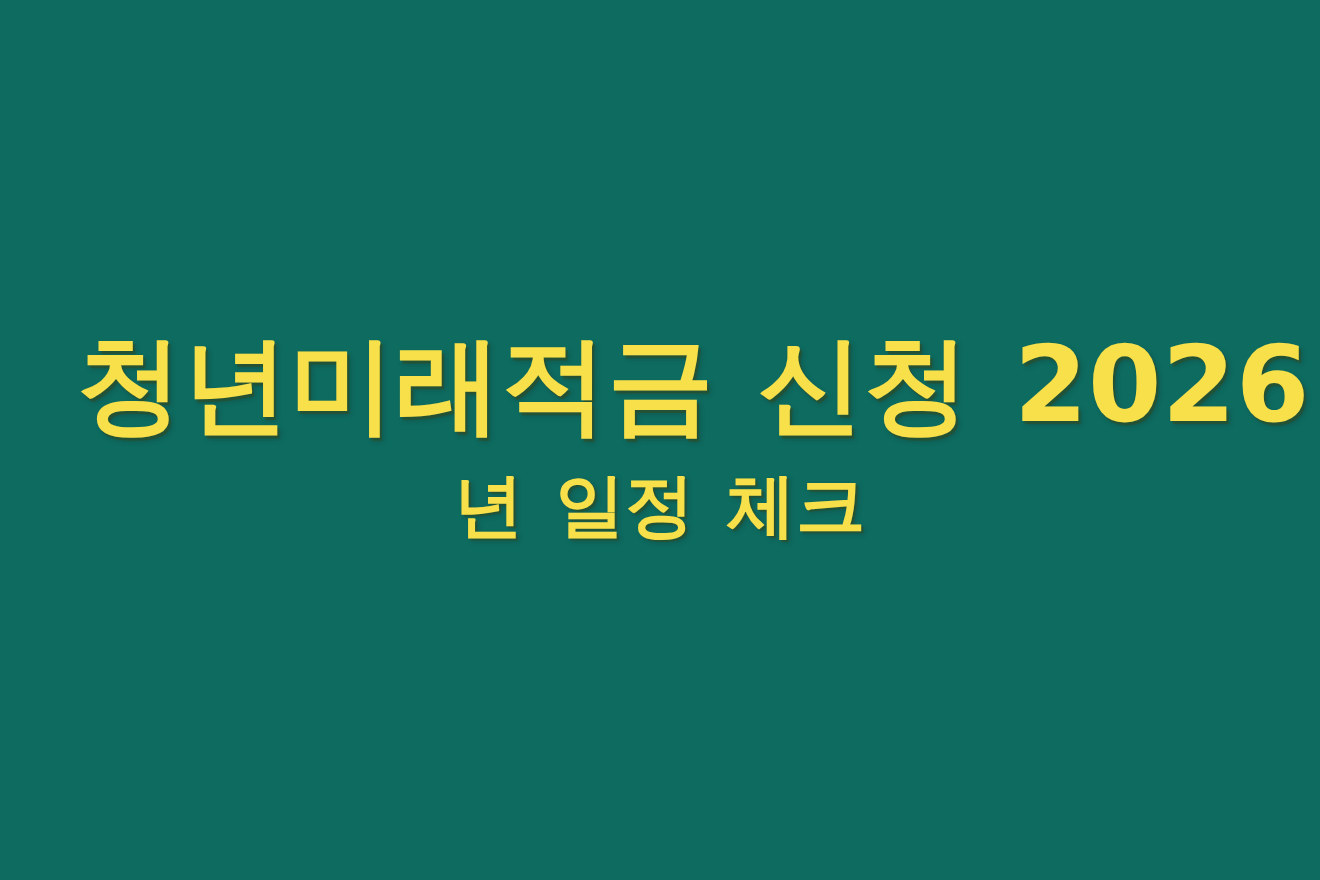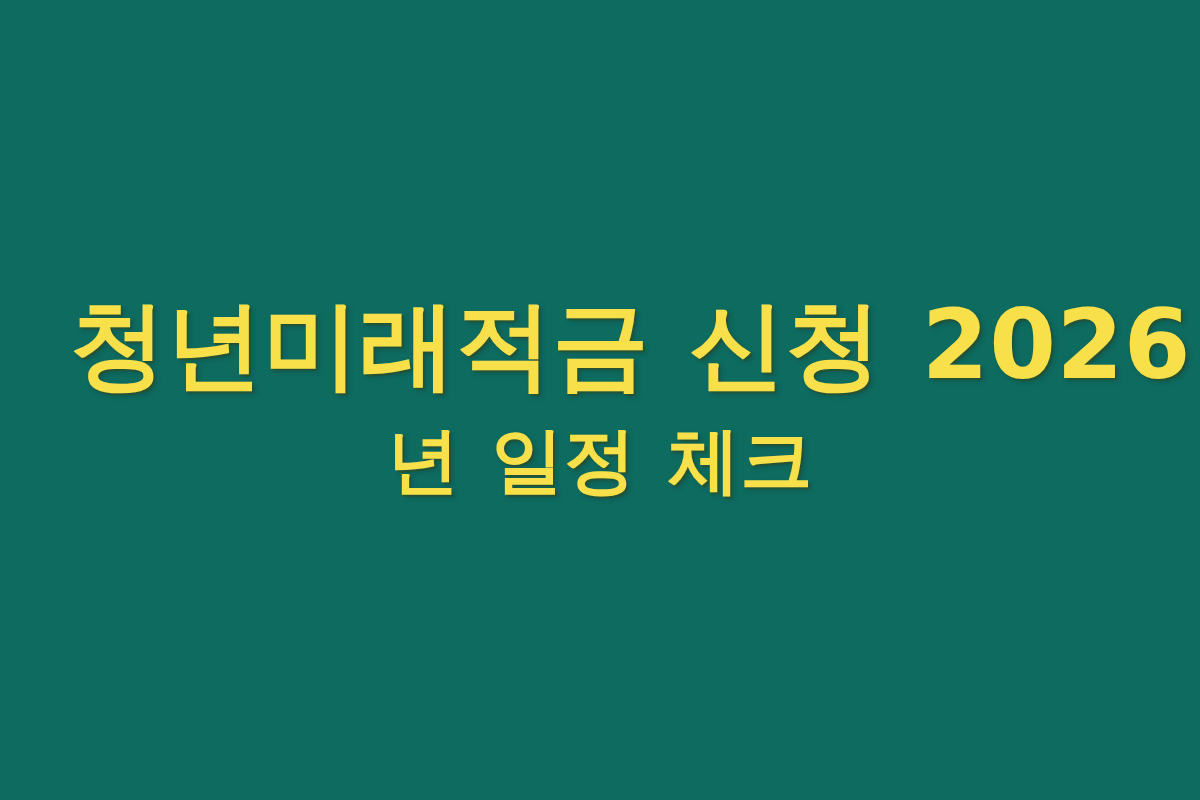--- a/index.html
+++ b/index.html
@@ -46,21 +46,21 @@
        2px 2px 0 rgba(60, 72, 20, 0.45),
        3px 3px 5px rgba(20, 45, 40, 0.30);
     -webkit-font-smoothing: antialiased;
   }
 
   .title-line.line-1 {
     font-size: 96px;
   }
 
   .title-line.line-2 {
-    font-size: 72px;
+    font-size: 63px;
     margin-top: 16px;
   }
 </style>
 </head>
 <body>
 
 <div id="banner">
 
   <div id="title-block">
 

